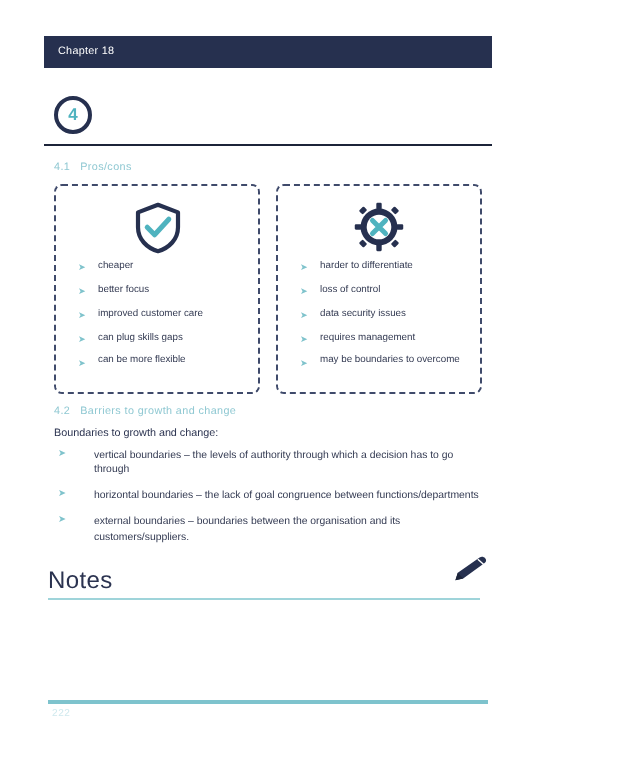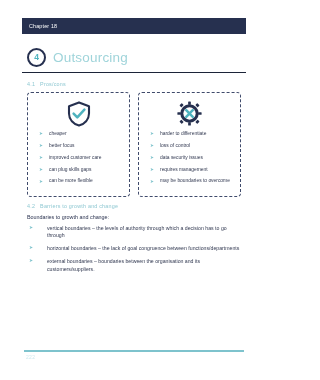--- a/index.html
+++ b/index.html
@@ -222,21 +222,20 @@
 <div class="page">
 
   <div class="chapter-banner">
     <span class="chapter-label">Chapter 18</span>
   </div>
 
   <div class="title-row">
     <div class="num-circle">
       <span>4</span>
     </div>
-    <div class="doc-title">Outsourcing</div>
   </div>
   <div class="title-rule"></div>
 
   <div class="sec-head" id="sec-41">
     <span class="sec-num">4.1</span><span>Pros/cons</span>
   </div>
 
   <div class="cards">
 
     <div class="card">
@@ -289,17 +288,30 @@
   </div>
 
   <div class="intro-line">Boundaries to growth and change:</div>
 
   <ul class="barriers">
     <li><span class="chev">➤</span><span>vertical boundaries – the levels of authority through which a decision has to go through</span></li>
     <li><span class="chev">➤</span><span>horizontal boundaries – the lack of goal congruence between functions/departments</span></li>
     <li><span class="chev">➤</span><span>external boundaries – boundaries between the organisation and its customers/suppliers.</span></li>
   </ul>
 
+  <div class="notes-wrap">
+    <div class="notes-row">
+      <div class="notes-title">Notes</div>
+      <div class="pen-icon">
+        <svg width="22" height="13" viewBox="0 0 22 13" aria-hidden="true">
+          <path d="M20.6 1.1 C21.3 1.9 21.2 2.8 20.3 3.5 L9.6 11.3 L5.7 12.1 L6.9 8.4 L17.8 0.7 C18.8 0.1 19.9 0.3 20.6 1.1 Z" fill="#26304f"></path>
+          <path d="M6.9 8.4 L9.6 11.3 L5.7 12.1 Z" fill="#1c2439"></path>
+          <path d="M16.9 1.6 L20.0 4.4" stroke="#ffffff" stroke-width="0.7"></path>
+        </svg>
+      </div>
+    </div>
+    <div class="notes-rule"></div>
+  </div>
 
   <div class="footer-rule"></div>
   <div class="footer-num">222</div>
 
 </div>
 
 </body></html>

